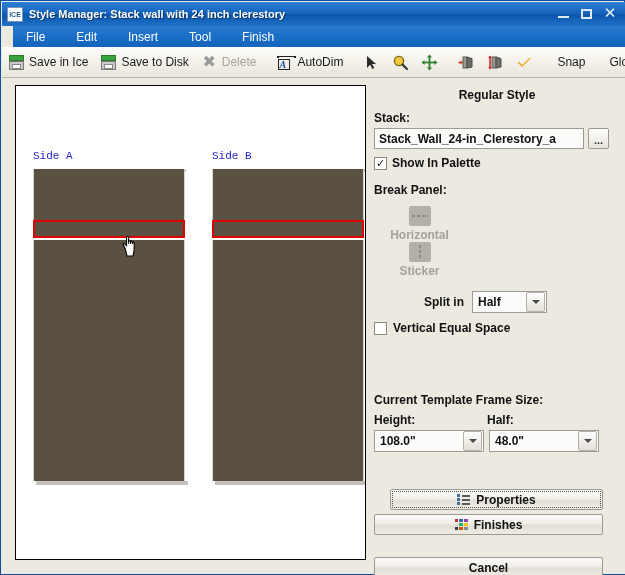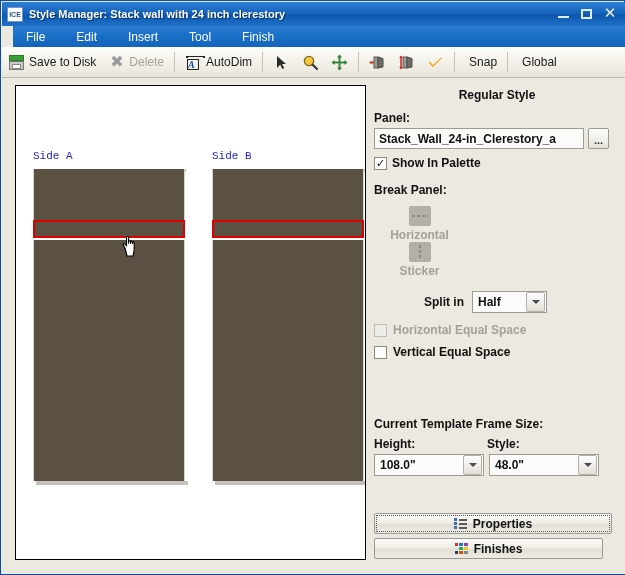--- a/index.html
+++ b/index.html
@@ -177,20 +177,27 @@
   <div class="menubar">
     <div class="menu-item">File</div>
     <div class="menu-item">Edit</div>
     <div class="menu-item">Insert</div>
     <div class="menu-item">Tool</div>
     <div class="menu-item">Finish</div>
   </div>
 
   <div class="toolbar">
 
+    <div class="tb-btn">
+      <span class="ico ico-save">
+          <i class="top"></i>
+          <i class="bot"></i>
+        </span>
+      <span class="tb-lbl">Save in Ice</span>
+    </div>
 
     <div class="tb-btn">
       <span class="ico ico-save">
           <i class="top"></i>
           <i class="bot"></i>
         </span>
       <span class="tb-lbl">Save to Disk</span>
     </div>
 
     <div class="tb-btn disabled">
@@ -318,21 +325,21 @@
                    L9.5 9.4 L9.5 8.2 C9.5 7.1 11.4 7.1 11.4 8.2 L11.4 9.8 L11.4 9
                    C11.4 8 13.2 8 13.2 9 L13.2 14 C13.2 17.5 12.6 19.6 12 22 Z" fill="#ffffff" stroke="#000000" stroke-width="1.1" stroke-linejoin="round"></path>
         </svg>
       </div>
     </div>
 
     <div class="rpanel">
 
       <div class="rp-title">Regular Style</div>
 
-      <div class="rp-label" style="margin-top:9px;">Panel:</div>
+      <div class="rp-label" style="margin-top:9px;">Stack:</div>
 
       <div class="row" style="margin-top:3px;">
         <div class="txtfield" style="width:210px;">Stack_Wall_24-in_Clerestory_a</div>
         <div class="dots-btn">...</div>
       </div>
 
       <div class="row" style="margin-top:7px;gap:5px;">
         <span class="cbox">
             <span class="tick">✓</span>
           </span>
@@ -359,53 +366,49 @@
       <div class="row" style="margin-top:13px;justify-content:flex-start;padding-left:50px;gap:8px;">
         <span class="rp-label">Split in</span>
         <span class="combo" style="width:75px;">
           <span>Half</span>
           <span class="arrowbox">
               <i class="caret"></i>
             </span>
         </span>
       </div>
 
-      <div class="row" style="margin-top:10px;gap:6px;">
-        <span class="cbox dim"></span>
-        <span class="rp-label dim">Horizontal Equal Space</span>
-      </div>
 
       <div class="row" style="margin-top:8px;gap:6px;">
         <span class="cbox"></span>
         <span class="rp-label">Vertical Equal Space</span>
       </div>
 
       <div class="rp-label" style="margin-top:58px;">Current Template Frame Size:</div>
 
       <div class="row" style="margin-top:6px;">
         <span class="rp-label" style="width:113px;">Height:</span>
-        <span class="rp-label">Style:</span>
+        <span class="rp-label">Half:</span>
       </div>
 
       <div class="row" style="margin-top:3px;gap:5px;">
         <span class="combo" style="width:110px;">
           <span>108.0"</span>
           <span class="arrowbox">
               <i class="caret"></i>
             </span>
         </span>
         <span class="combo" style="width:110px;">
           <span>48.0"</span>
           <span class="arrowbox">
               <i class="caret"></i>
             </span>
         </span>
       </div>
 
-      <div class="btn focus" style="width:238px;margin-top:37px;">
+      <div class="btn focus" style="width:213px;margin-top:37px;margin-left:16px;">
         <span class="bico">
           <span class="ico-props">
             <i style="top:0"></i>
               <i style="top:4px"></i>
               <i style="top:8px"></i>
             <b style="top:1px"></b>
               <b style="top:5px"></b>
               <b style="top:9px"></b>
           </span>
         </span>

